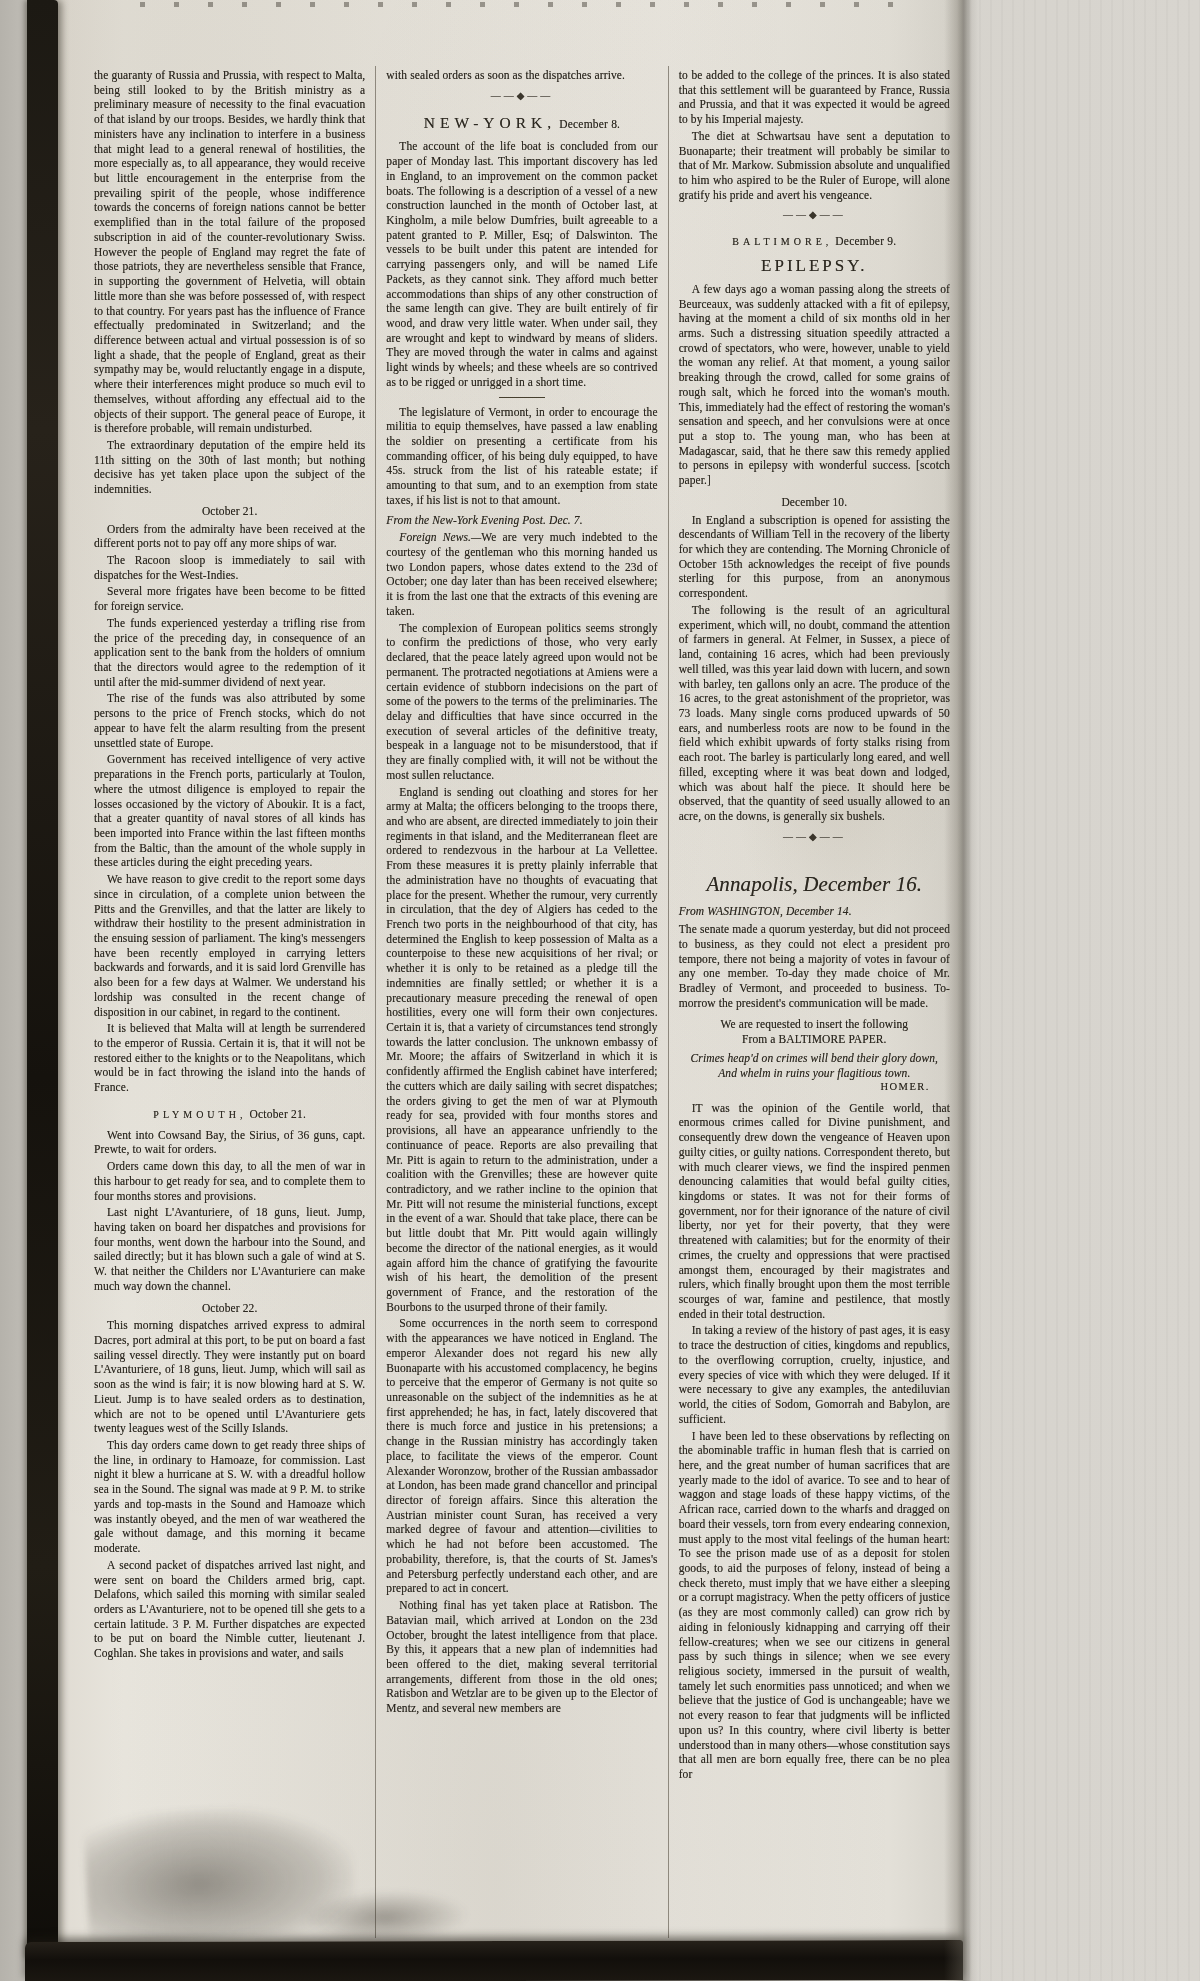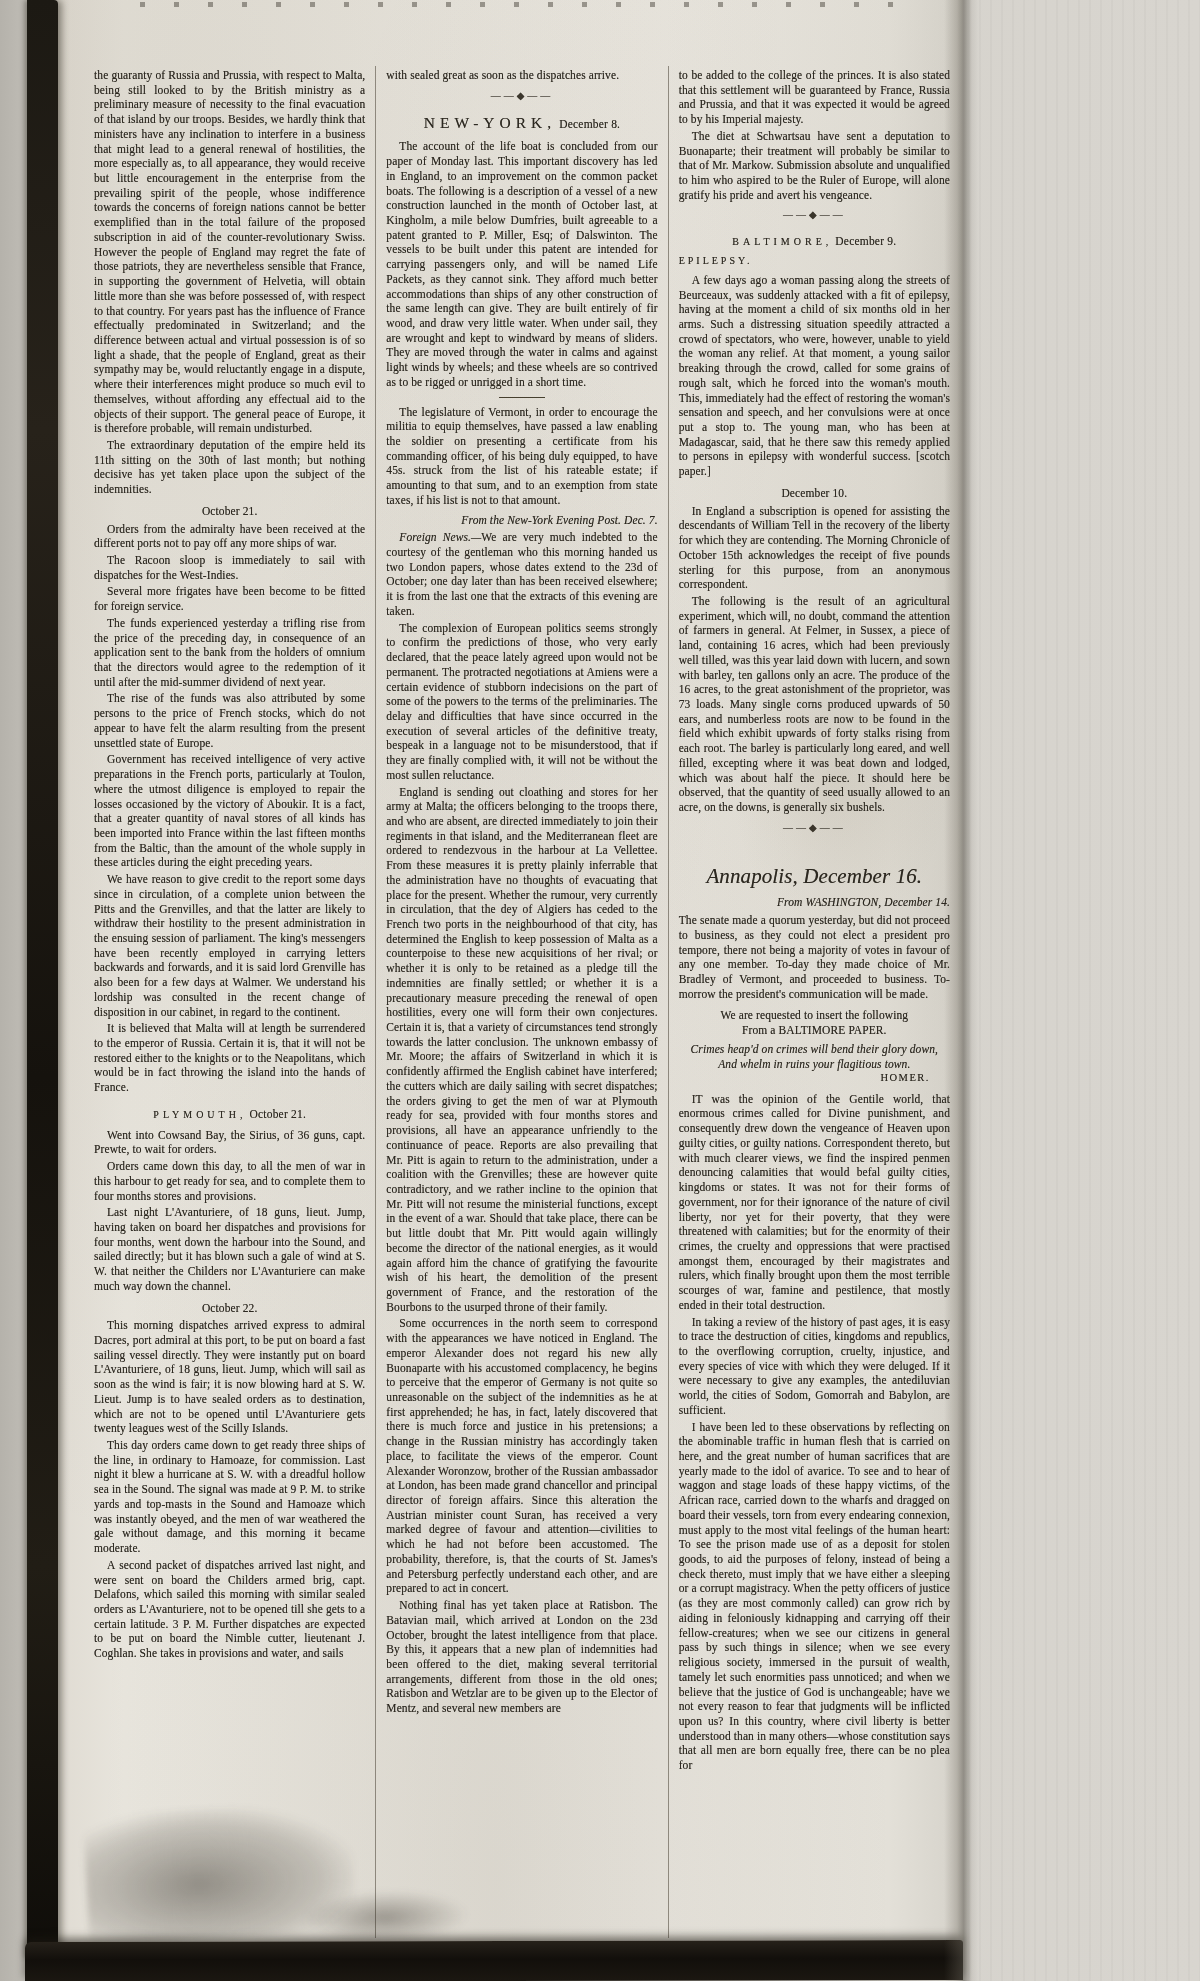--- a/index.html
+++ b/index.html
@@ -53,23 +53,23 @@
   
   .para { text-align:justify; text-indent:13px; margin:2px 0; }
   .para.noindent { text-indent:0; }
   .lead { font-style:italic; }
   .dateline { text-align:center; margin:7px 0 3px; }
   .heading { text-align:center; margin:12px 0 6px; white-space:nowrap; }
   .heading .spread { letter-spacing:4px; font-size:10px; }
   .heading.big { margin:10px 0 7px; }
   .heading.big .spread { letter-spacing:5px; font-size:15.5px; }
   .heading .hdate { font-size:11.5px; letter-spacing:.2px; }
-  .subheading { text-align:left; letter-spacing:3px; font-size:10px; margin:2px 0 5px; }
+  .subheading { text-align:center; letter-spacing:3px; font-size:17px; margin:2px 0 5px; }
   .annapolis { text-align:center; font-style:italic; font-size:21px; margin:28px 0 6px; }
-  .source { text-align:right; font-style:italic; margin:5px 0 3px; }
+  .source { text-align:left; font-style:italic; margin:5px 0 3px; }
   .centerblock { margin:7px 0 3px; }
   .centerline { text-align:center; }
   .verse { margin:4px 0 7px; font-style:italic; }
   .verseline { text-align:center; }
   .verseattr { text-align:right; padding-right:20px; font-style:normal; letter-spacing:1.5px; font-size:10.5px; }
   .rule { width:46px; border-top:1px solid #46402f; margin:7px auto; }
   .ornament { text-align:center; margin:7px 0 4px; letter-spacing:3px; font-size:10px; color:#3b362c; }
 </style>
 </head>
 <body>
@@ -94,21 +94,21 @@
       <div class="heading"><span class="spread">PLYMOUTH,</span><span class="hdate"> October 21.</span></div>
       <p class="para">Went into Cowsand Bay, the Sirius, of 36 guns, capt. Prewte, to wait for orders.</p>
       <p class="para">Orders came down this day, to all the men of war in this harbour to get ready for sea, and to complete them to four months stores and provisions.</p>
       <p class="para">Last night L'Avanturiere, of 18 guns, lieut. Jump, having taken on board her dispatches and provisions for four months, went down the harbour into the Sound, and sailed directly; but it has blown such a gale of wind at S. W. that neither the Childers nor L'Avanturiere can make much way down the channel.</p>
       <p class="dateline">October 22.</p>
       <p class="para">This morning dispatches arrived express to admiral Dacres, port admiral at this port, to be put on board a fast sailing vessel directly. They were instantly put on board L'Avanturiere, of 18 guns, lieut. Jump, which will sail as soon as the wind is fair; it is now blowing hard at S. W. Lieut. Jump is to have sealed orders as to destination, which are not to be opened until L'Avanturiere gets twenty leagues west of the Scilly Islands.</p>
       <p class="para">This day orders came down to get ready three ships of the line, in ordinary to Hamoaze, for commission. Last night it blew a hurricane at S. W. with a dreadful hollow sea in the Sound. The signal was made at 9 P. M. to strike yards and top-masts in the Sound and Hamoaze which was instantly obeyed, and the men of war weathered the gale without damage, and this morning it became moderate.</p>
       <p class="para">A second packet of dispatches arrived last night, and were sent on board the Childers armed brig, capt. Delafons, which sailed this morning with similar sealed orders as L'Avanturiere, not to be opened till she gets to a certain latitude. 3 P. M. Further dispatches are expected to be put on board the Nimble cutter, lieutenant J. Coghlan. She takes in provisions and water, and sails</p>
     </div>
   <div class="col">
-      <p class="para noindent">with sealed great as soon as the dispatches arrive.</p>
+      <p class="para noindent">with sealed orders as soon as the dispatches arrive.</p>
       <div class="ornament">——◆——</div>
       <div class="heading big"><span class="spread">NEW-YORK,</span><span class="hdate"> December 8.</span></div>
       <p class="para">The account of the life boat is concluded from our paper of Monday last. This important discovery has led in England, to an improvement on the common packet boats. The following is a description of a vessel of a new construction launched in the month of October last, at Kingholm, a mile below Dumfries, built agreeable to a patent granted to P. Miller, Esq; of Dalswinton. The vessels to be built under this patent are intended for carrying passengers only, and will be named Life Packets, as they cannot sink. They afford much better accommodations than ships of any other construction of the same length can give. They are built entirely of fir wood, and draw very little water. When under sail, they are wrought and kept to windward by means of sliders. They are moved through the water in calms and against light winds by wheels; and these wheels are so contrived as to be rigged or unrigged in a short time.</p>
       <div class="rule"></div>
       <p class="para">The legislature of Vermont, in order to encourage the militia to equip themselves, have passed a law enabling the soldier on presenting a certificate from his commanding officer, of his being duly equipped, to have 45s. struck from the list of his rateable estate; if amounting to that sum, and to an exemption from state taxes, if his list is not to that amount.</p>
       <p class="source">From the New-York Evening Post. Dec. 7.</p>
       <p class="para"><span class="lead">Foreign News.—</span>We are very much indebted to the courtesy of the gentleman who this morning handed us two London papers, whose dates extend to the 23d of October; one day later than has been received elsewhere; it is from the last one that the extracts of this evening are taken.</p>
       <p class="para">The complexion of European politics seems strongly to confirm the predictions of those, who very early declared, that the peace lately agreed upon would not be permanent. The protracted negotiations at Amiens were a certain evidence of stubborn indecisions on the part of some of the powers to the terms of the preliminaries. The delay and difficulties that have since occurred in the execution of several articles of the definitive treaty, bespeak in a language not to be misunderstood, that if they are finally complied with, it will not be without the most sullen reluctance.</p>
       <p class="para">England is sending out cloathing and stores for her army at Malta; the officers belonging to the troops there, and who are absent, are directed immediately to join their regiments in that island, and the Mediterranean fleet are ordered to rendezvous in the harbour at La Vellettee. From these measures it is pretty plainly inferrable that the administration have no thoughts of evacuating that place for the present. Whether the rumour, very currently in circulation, that the dey of Algiers has ceded to the French two ports in the neighbourhood of that city, has determined the English to keep possession of Malta as a counterpoise to these new acquisitions of her rival; or whether it is only to be retained as a pledge till the indemnities are finally settled; or whether it is a precautionary measure preceding the renewal of open hostilities, every one will form their own conjectures. Certain it is, that a variety of circumstances tend strongly towards the latter conclusion. The unknown embassy of Mr. Moore; the affairs of Switzerland in which it is confidently affirmed the English cabinet have interfered; the cutters which are daily sailing with secret dispatches; the orders giving to get the men of war at Plymouth ready for sea, provided with four months stores and provisions, all have an appearance unfriendly to the continuance of peace. Reports are also prevailing that Mr. Pitt is again to return to the administration, under a coalition with the Grenvilles; these are however quite contradictory, and we rather incline to the opinion that Mr. Pitt will not resume the ministerial functions, except in the event of a war. Should that take place, there can be but little doubt that Mr. Pitt would again willingly become the director of the national energies, as it would again afford him the chance of gratifying the favourite wish of his heart, the demolition of the present government of France, and the restoration of the Bourbons to the usurped throne of their family.</p>
       <p class="para">Some occurrences in the north seem to correspond with the appearances we have noticed in England. The emperor Alexander does not regard his new ally Buonaparte with his accustomed complacency, he begins to perceive that the emperor of Germany is not quite so unreasonable on the subject of the indemnities as he at first apprehended; he has, in fact, lately discovered that there is much force and justice in his pretensions; a change in the Russian ministry has accordingly taken place, to facilitate the views of the emperor. Count Alexander Woronzow, brother of the Russian ambassador at London, has been made grand chancellor and principal director of foreign affairs. Since this alteration the Austrian minister count Suran, has received a very marked degree of favour and attention—civilities to which he had not before been accustomed. The probability, therefore, is, that the courts of St. James's and Petersburg perfectly understand each other, and are prepared to act in concert.</p>

